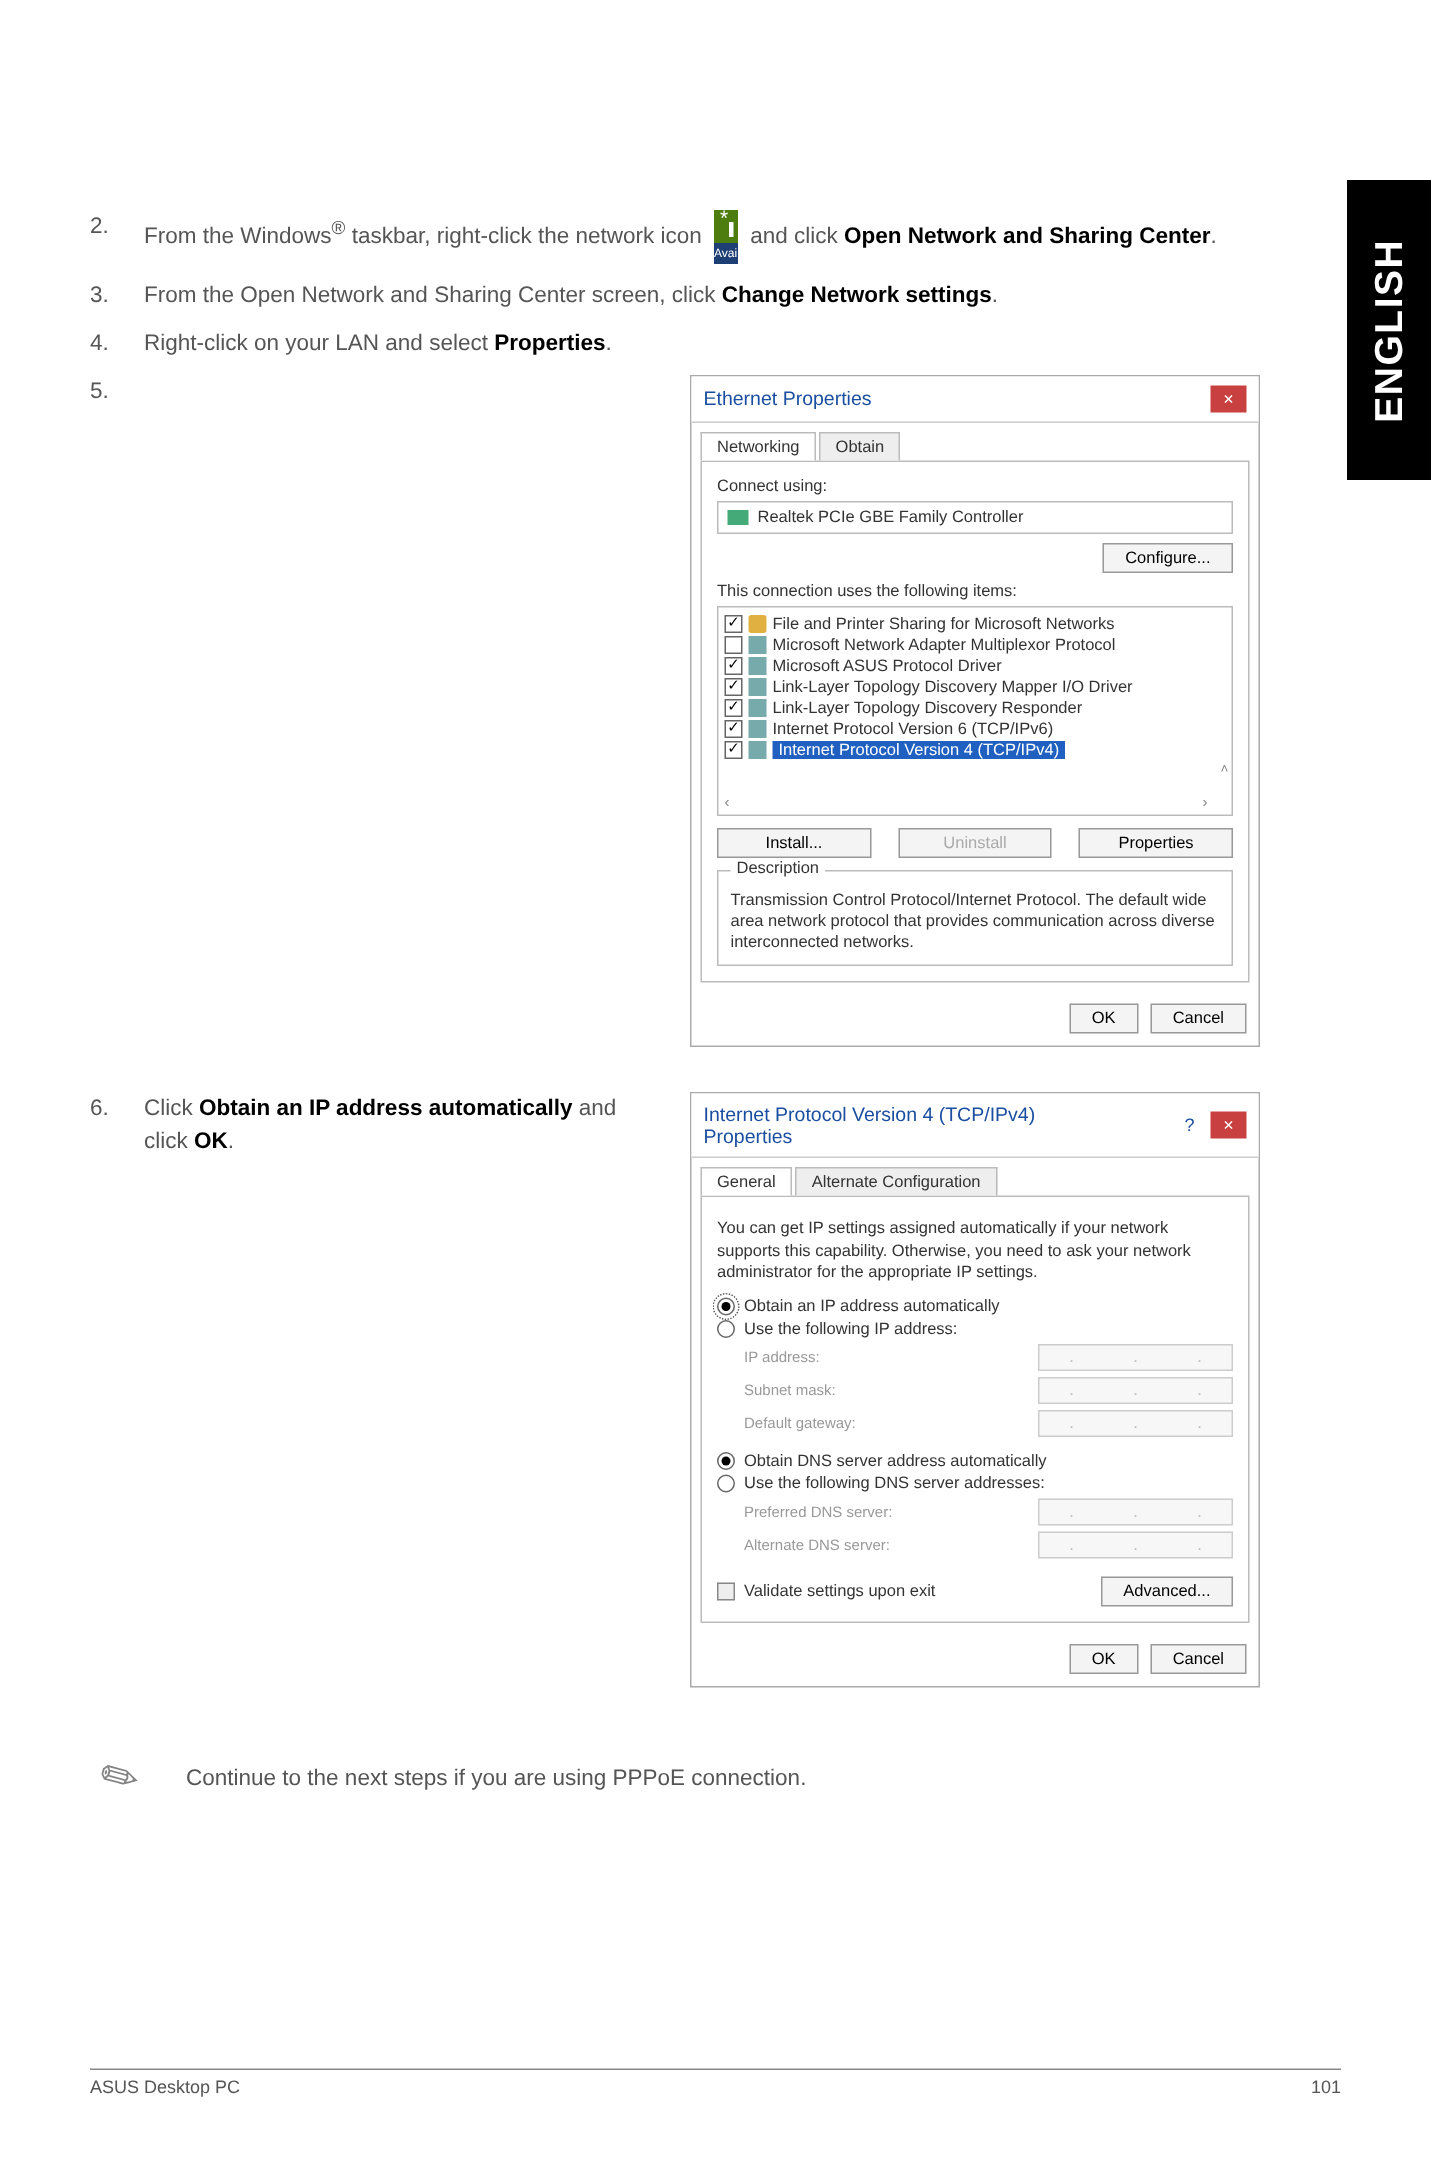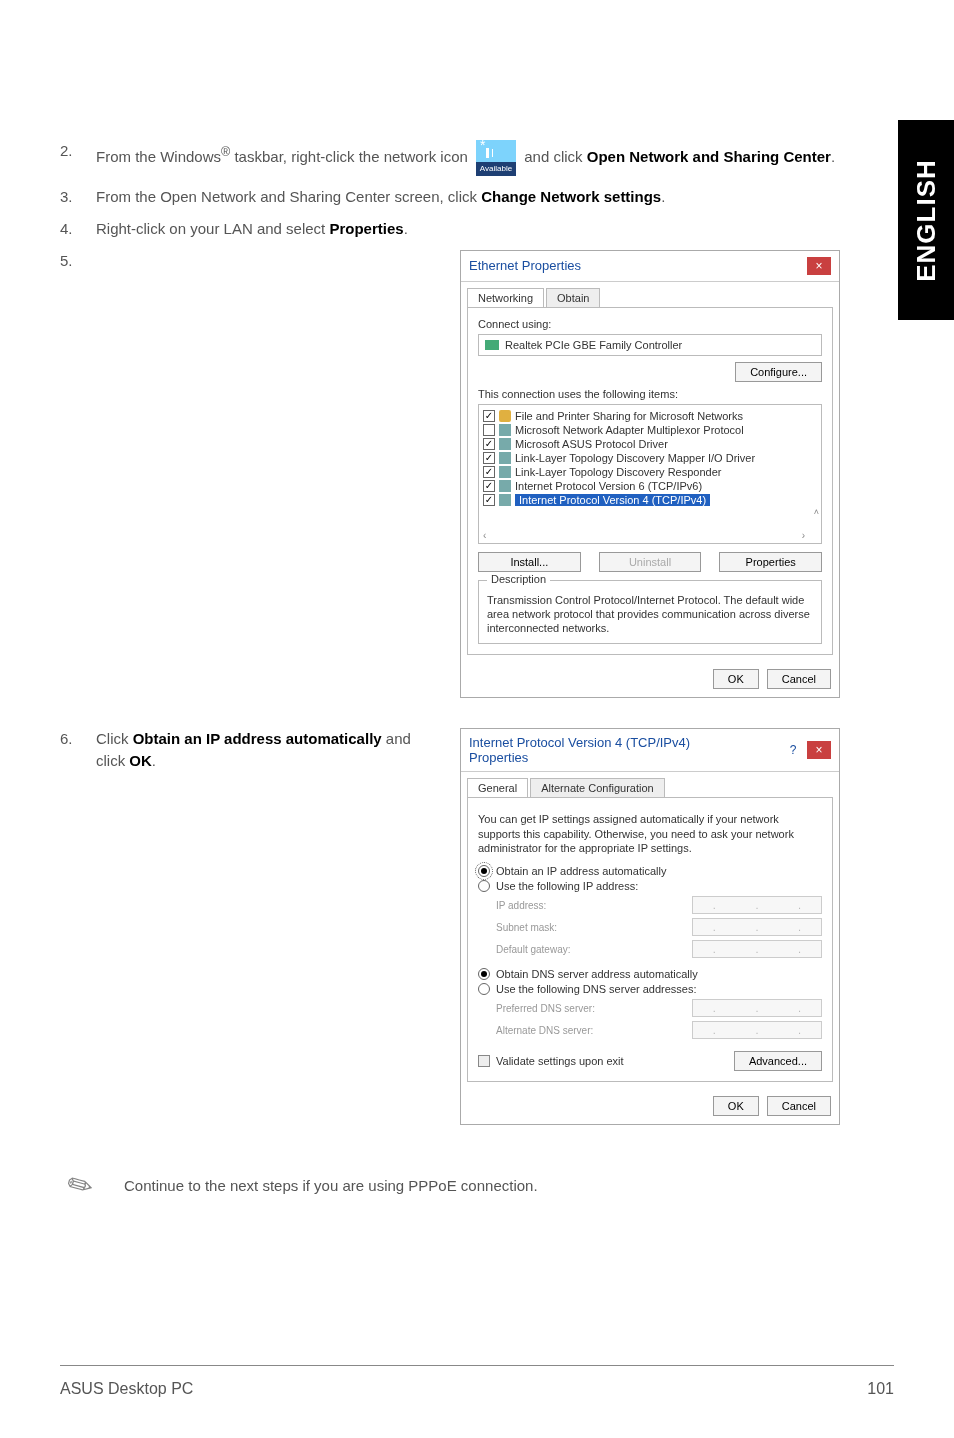--- a/index.html
+++ b/index.html
@@ -34,21 +34,21 @@
     left: 60px;
     top: 140px;
     width: 820px;
   }
   .step { display: flex; margin-bottom: 10px; font-size: 15px; line-height: 1.45; color:#555; }
   .step-num { width: 36px; flex-shrink: 0; }
   .step-body { flex: 1; }
   b.black { color:#000; font-weight:bold; }
   .net-icon {
     display:inline-block; vertical-align:middle;
-    width:40px; height:36px; background:#7dd3fc;
+    width:16px; height:36px; background:#4d7c0f;
     margin:0 4px; position:relative;
   }
   .net-icon::before {
     content:"*"; color:#fff; position:absolute; left:4px; top:-5px; font-size:14px;
   }
   .net-icon::after {
     content:""; position:absolute; left:10px; top:8px;
     width:3px; height:10px; background:#fff;
     box-shadow: 5px 0 0 -1px #fff, 10px 0 0 -2px #fff, 15px 0 0 -3px #fff;
   }
@@ -100,21 +100,21 @@
   .radio-row.dotted .radio { outline:1px dotted #555; outline-offset:2px; }
   .field-row { display:flex; justify-content:space-between; align-items:center; margin:4px 0 4px 18px; }
   .field-row .flabel { color:#999; font-size:10px;text-align:center; }
   .field-row .fval { width:130px; height:18px; border:1px solid #ccc; background:#f7f7f7; color:#bbb; font-size:11px; display:flex; align-items:center; justify-content:space-around; }
   .chk2 { width:12px; height:12px; border:1px solid #888; background:#eee; display:inline-block; }
   .adv-row { display:flex; justify-content:space-between; align-items:center; margin-top:12px; }
   
   .note-row { display:flex; align-items:center; gap:24px; margin-top:40px; }
   .pen-icon { width:40px; height:40px; opacity:.6; font-size:30px; display:flex; align-items:center; justify-content:center; transform:rotate(-30deg); }
   
-  .bottom-rule { position:absolute; left:60px; right:60px; bottom:40px; border-top:1px solid #888; padding-top:14px; display:flex; justify-content:space-between; font-size:16px; color:#555; }
+  .bottom-rule { position:absolute; left:60px; right:60px; bottom:40px; border-top:1px solid #888; padding-top:4px; display:flex; justify-content:space-between; font-size:12px; color:#555; }
   .nic-icon { width:14px; height:10px; background:#4a7; display:inline-block; }
   .scroll-arrows { position:absolute; right:2px; display:flex; flex-direction:column; justify-content:space-between; height:100%; font-size:9px; color:#888;}
 </style>
 </head>
 <body>
 
 <div class="side-tab">
   <span>ENGLISH</span>
 </div>
 

